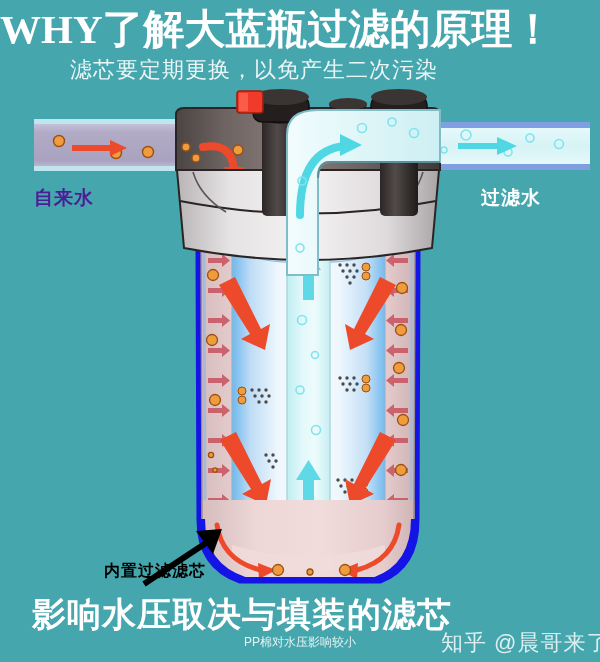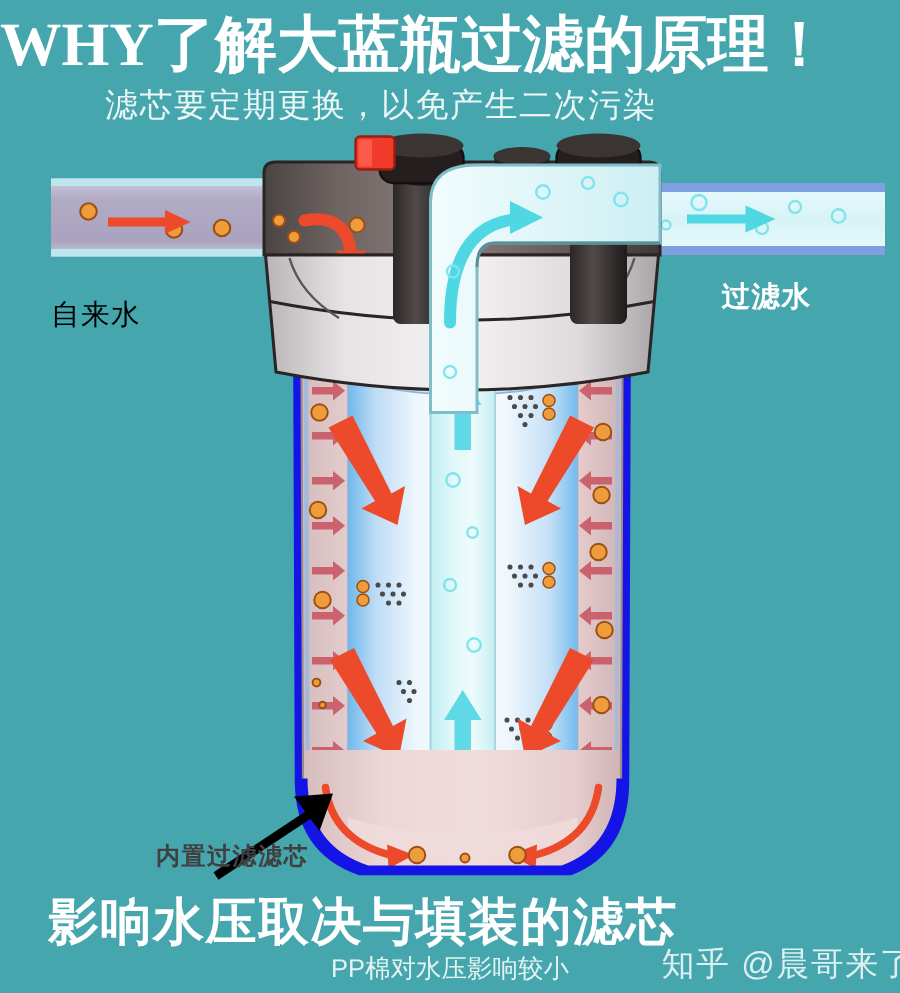--- a/index.html
+++ b/index.html
@@ -16,40 +16,40 @@
     position:absolute;left:0;top:2px;width:492px;text-align:center;
     font-family:"Liberation Serif", serif;
     font-weight:bold;font-size:41px;color:#ffffff;letter-spacing:0px;
     white-space:nowrap;
   }
   .subtitle{
     position:absolute;left:0;top:55px;width:508px;text-align:center;
     font-size:22px;color:#eaf6f6;letter-spacing:1px;white-space:nowrap;
   }
   .label-left{
-    position:absolute;left:34px;top:197px;
-    font-size:19px;font-weight:normal;color:#000000;letter-spacing:1px;
+    position:absolute;left:34px;top:185px;
+    font-size:19px;font-weight:bold;color:#4c1d95;letter-spacing:1px;
   }
   .label-right{
     position:absolute;left:481px;top:185px;
     font-size:19px;font-weight:bold;color:#ffffff;letter-spacing:1px;font-family:Liberation Mono, monospace;
   }
   .callout{
     position:absolute;left:104px;top:561px;
-    font-size:16px;font-weight:bold;color:#404040;letter-spacing:1px;
+    font-size:16px;font-weight:bold;color:#000000;letter-spacing:1px;
   }
   .headline{
     position:absolute;left:0;top:592px;width:484px;text-align:center;
     font-family:"Liberation Serif", serif;
     font-weight:bold;font-size:34px;color:#ffffff;letter-spacing:1px;
     white-space:nowrap;
   }
   .footnote{
     position:absolute;left:0;top:634px;width:600px;text-align:center;
-    font-size:17px;color:#e4f3f3;letter-spacing:0px;white-space:nowrap;
+    font-size:12px;color:#e4f3f3;letter-spacing:0px;white-space:nowrap;
   }
   .watermark{
     position:absolute;left:441px;top:628px;
     font-size:22px;color:#ddeff0;letter-spacing:1px;white-space:nowrap;
   }
   svg{display:block;}
 </style>
 </head>
 <body style="background: rgb(69, 166, 174);">
 

